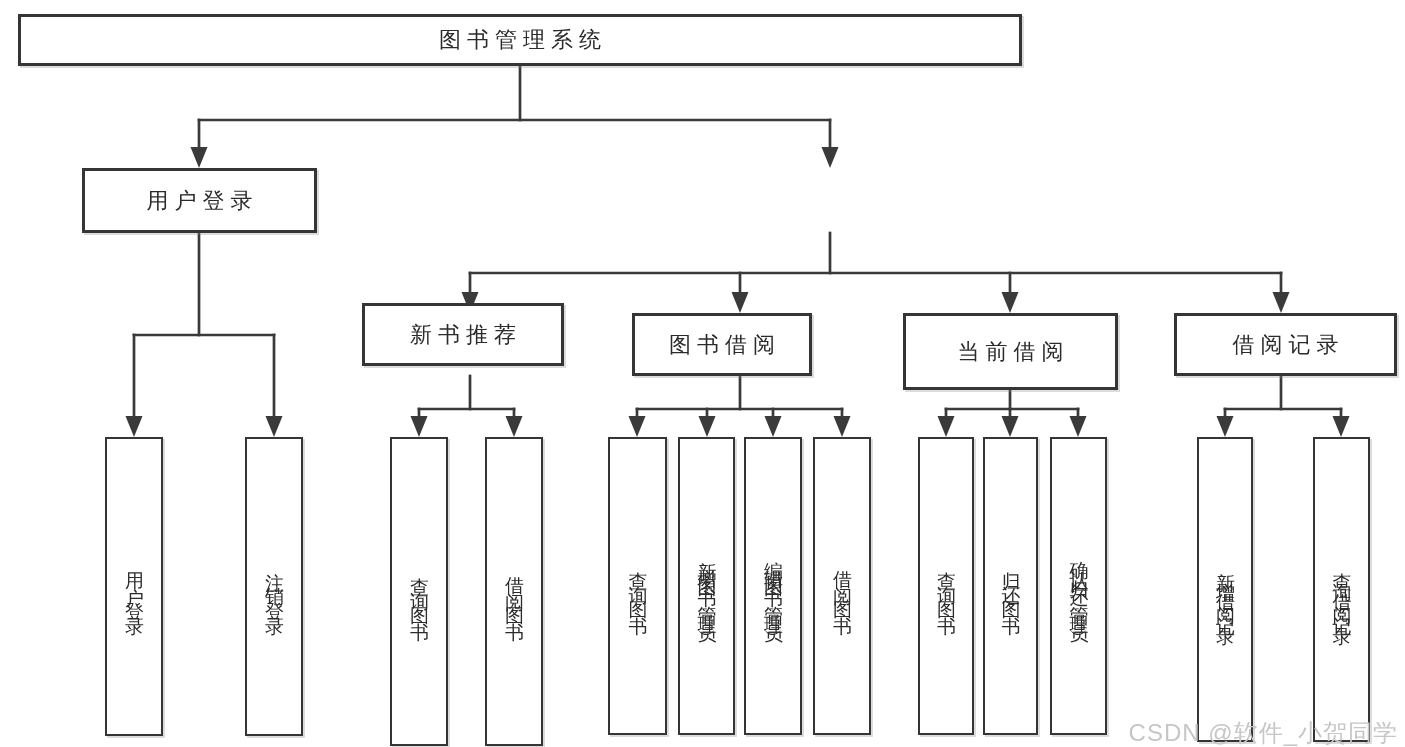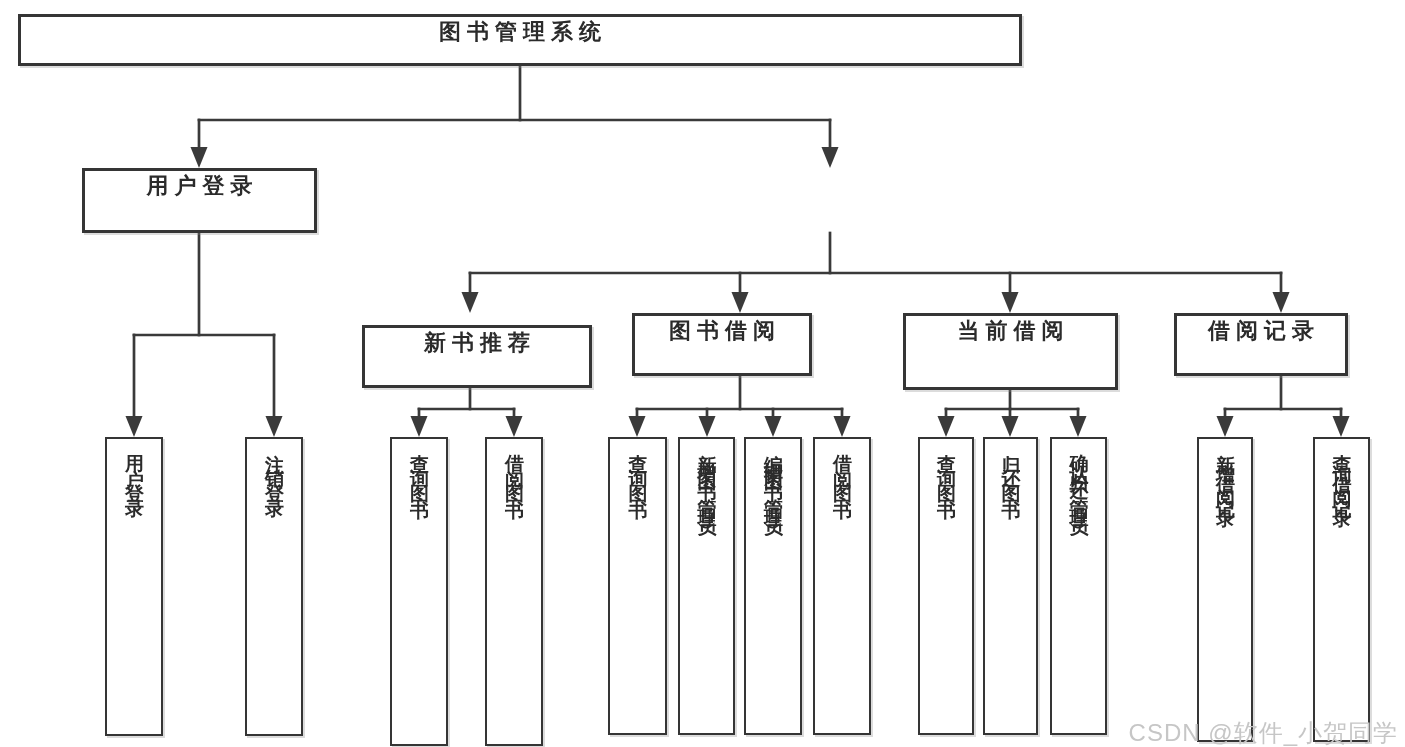--- a/index.html
+++ b/index.html
@@ -13,23 +13,22 @@
   .canvas{
     position:relative;width:1405px;height:747px;background:var(--background);
     overflow:hidden;font-family:"Liberation Sans","DejaVu Sans",sans-serif;
   }
   svg.connectors{position:absolute;left:0;top:0;z-index:1;}
   svg.connectors path.seg{stroke:var(--line-color);stroke-width:2.7;fill:none;stroke-linecap:square;}
   svg.connectors .arrowhead{fill:var(--line-color);}
   .node{
     position:absolute;z-index:2;background:var(--background);
     border:3px solid var(--border-color);box-sizing:border-box;
-    display:flex;align-items:flex-start;justify-content:center;
+    display:flex;align-items:center;justify-content:center;
     box-shadow:2px 2px 0 rgba(140,140,140,0.30);
-    font-weight:bold;
   }
   .node.leaf{border-width:2.5px;}
   .hlabel{
     font-size:22px;letter-spacing:6px;text-indent:6px;
     color:var(--text-color);white-space:nowrap;
   }
   .vlabel{
     writing-mode:vertical-rl;text-orientation:mixed;
     font-size:19px;line-height:1.1;color:var(--text-color);white-space:nowrap;
   }
@@ -109,30 +108,30 @@
   </svg>
 
   <div class="node" style="left:18px;top:14px;width:1004px;height:52px">
     <span class="hlabel">图书管理系统</span>
   </div>
 
   <div class="node" style="left:82px;top:168px;width:235px;height:65px">
     <span class="hlabel">用户登录</span>
   </div>
 
-  <div class="node" style="left:362px;top:325px;width:230px;height:63px">
+  <div class="node" style="left:362px;top:303px;width:202px;height:63px">
     <span class="hlabel">新书推荐</span>
   </div>
   <div class="node" style="left:632px;top:313px;width:180px;height:63px">
     <span class="hlabel">图书借阅</span>
   </div>
   <div class="node" style="left:903px;top:313px;width:215px;height:77px">
     <span class="hlabel">当前借阅</span>
   </div>
-  <div class="node" style="left:1174px;top:313px;width:174px;height:63px">
+  <div class="node" style="left:1174px;top:313px;width:223px;height:63px">
     <span class="hlabel">借阅记录</span>
   </div>
 
   <div class="node leaf" style="left:105px;top:437px;width:58px;height:299px">
     <span class="vlabel" style="letter-spacing: 15px;">用户登录</span>
   </div>
   <div class="node leaf" style="left:245px;top:437px;width:58px;height:299px">
     <span class="vlabel" style="letter-spacing: 15px;">注销登录</span>
   </div>
   <div class="node leaf" style="left:390px;top:437px;width:58px;height:309px">

